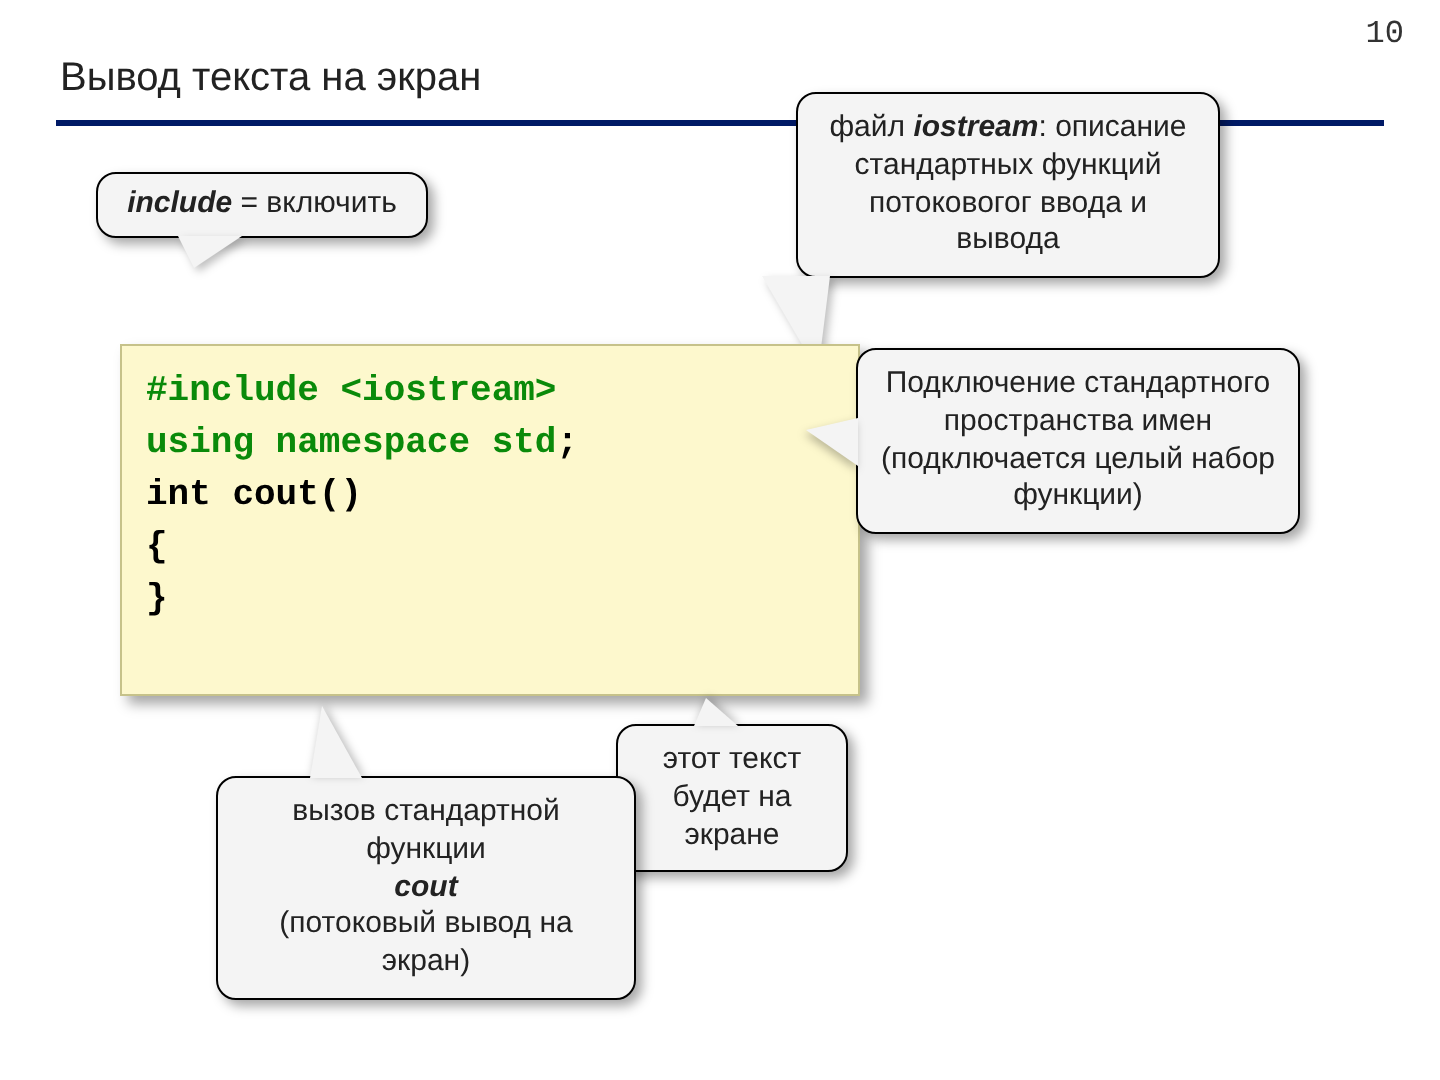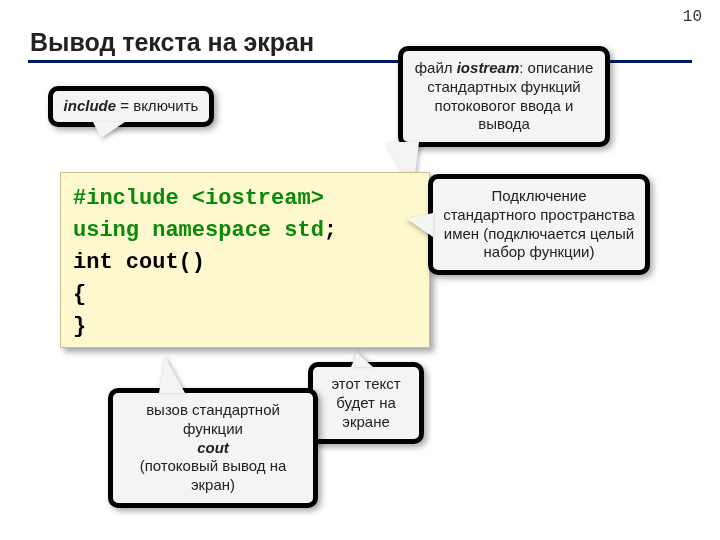--- a/index.html
+++ b/index.html
@@ -16,22 +16,22 @@
     top: 8px;
     right: 18px;
     font-size: 16px;
     color: #333;
     font-family: Liberation Mono, monospace;
   }
   .title {
     position: absolute;
     top: 28px;
     left: 30px;
-    font-size: 25px;
-    font-weight: bold;
+    font-size: 20px;
+    font-weight: normal;
     color: #222;
   }
   .title-underline {
     position: absolute;
     top: 60px;
     left: 28px;
     width: 664px;
     height: 3px;
     background: #001a66;
   }
@@ -39,30 +39,30 @@
     position: absolute;
     left: 60px;
     top: 172px;
     width: 370px;
     height: 176px;
     background: #fdf8cd;
     border: 1px solid #c6c28a;
     box-shadow: 4px 4px 6px rgba(0,0,0,0.35);
     padding: 10px 12px;
     font-family: "Courier New", monospace;
-    font-size: 22px;
+    font-size: 18px;
     font-weight: bold;
     line-height: 1.45;
   }
   .code-green { color: #0a8a0a; }
   .code-black { color: #000; }
   .callout {
     position: absolute;
     background: #f4f4f4;
-    border: 5px solid #000000;
+    border: 1px solid #000000;
     border-radius: 10px;
     box-shadow: 3px 3px 6px rgba(0,0,0,0.35);
     font-size: 15px;
     color: #222;
     text-align: center;
     padding: 8px 10px;
     line-height: 1.25;
   }
   .callout .bold-ital { font-style: italic; font-weight: bold; }
   .tail {

